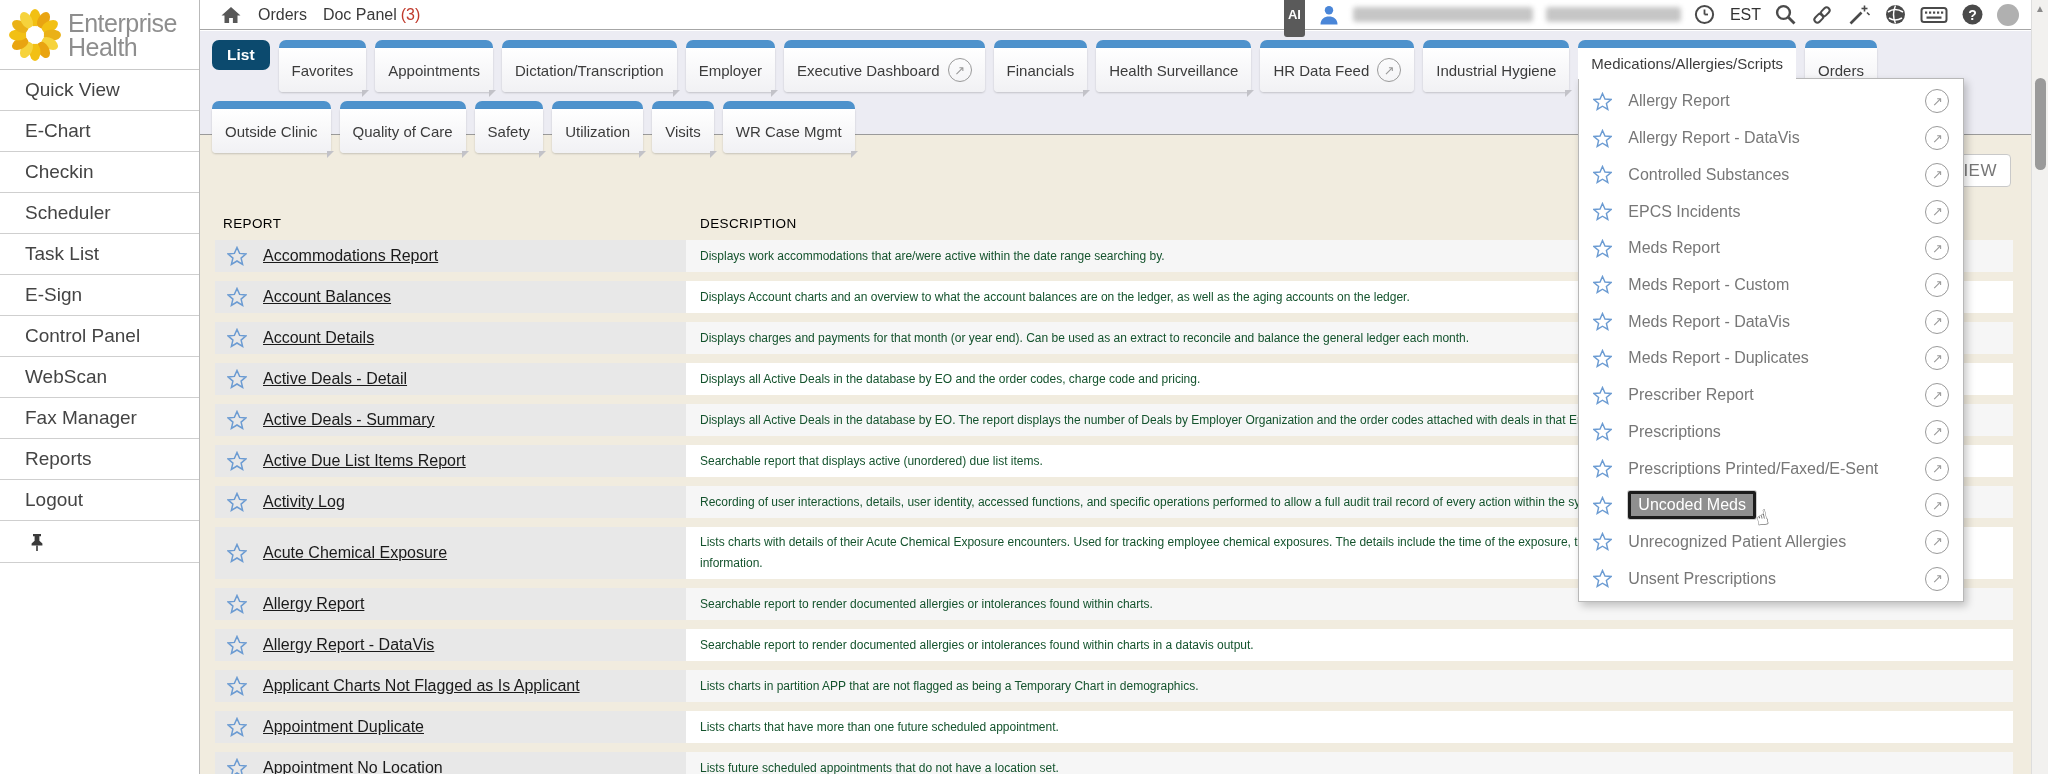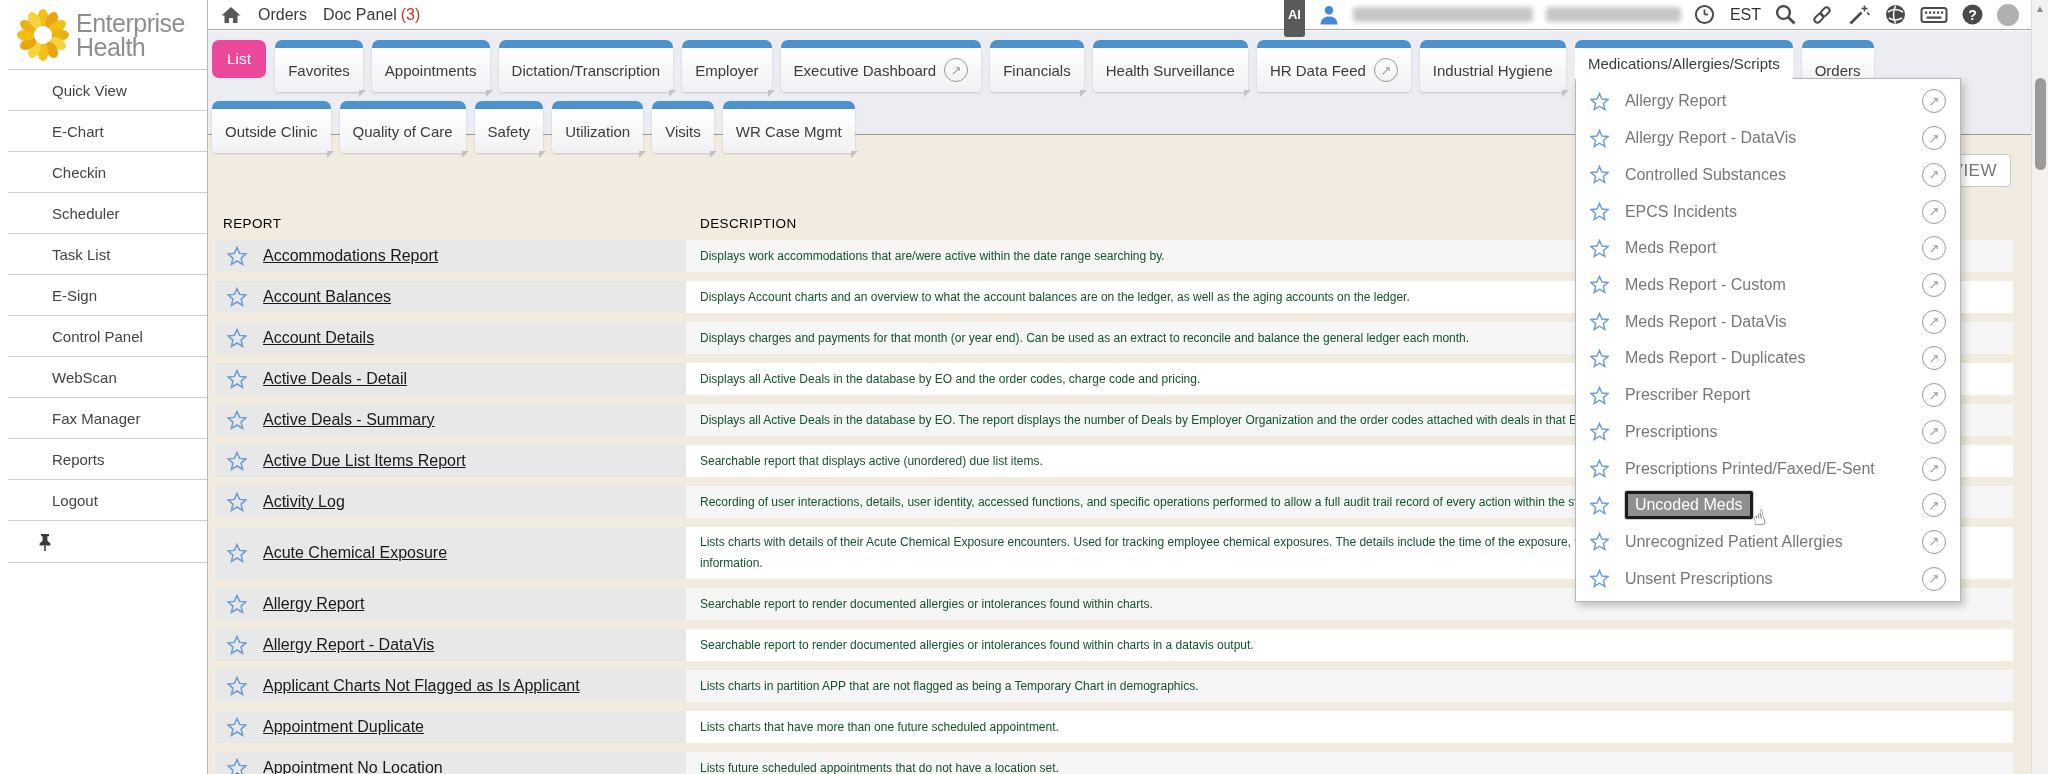--- a/index.html
+++ b/index.html
@@ -1,24 +1,24 @@
 <!DOCTYPE html>
 <html><head>
 <meta charset="utf-8">
 <style>
   *{box-sizing:border-box;margin:0;padding:0}
   html,body{width:2048px;height:774px}
   body{font-family:"Liberation Sans",sans-serif;background:#fff;position:relative;overflow:hidden}
   .page{position:absolute;inset:0}
 
   
-  .sidebar{position:absolute;left:8px;top:0;width:200px;height:774px;background:#fff;border-right:1px solid #b9b9b9;z-index:5}
+  .sidebar{position:absolute;left:0;top:0;width:200px;height:774px;background:#fff;border-right:1px solid #b9b9b9;z-index:5}
   .logo{height:70px;border-bottom:1px solid #c9c9c9;display:flex;align-items:center;padding-left:8px}
   .logo-text{margin-left:6px;color:#8e8e8e;font-size:25px;line-height:24px;letter-spacing:-.5px}
-  .side-item{height:41px;border-bottom:1px solid #cfcfcf;display:flex;align-items:center;padding-left:44px;font-size:15px;color:#444;cursor:pointer}
+  .side-item{height:41px;border-bottom:1px solid #cfcfcf;display:flex;align-items:center;padding-left:25px;font-size:19px;color:#444;cursor:pointer}
   .side-pin{height:42px;border-bottom:1px solid #cfcfcf;display:flex;align-items:center;padding-left:28px;cursor:pointer}
 
   
   .topbar{position:absolute;left:200px;top:0;width:1831px;height:30px;background:#fff;border-bottom:1px solid #a6a6a6;display:flex;align-items:center;justify-content:space-between;padding:0 12px 0 20px;z-index:4}
   .crumbs{display:flex;align-items:center;gap:16px;font-size:16px;color:#3a3a3a}
   .crumb{cursor:pointer}
   .queue-count{color:#c0392b;margin-left:4px}
   .top-icons{display:flex;align-items:center;gap:13px}
   .ai-badge{background:#5a5a5a;color:#fff;font-weight:bold;font-size:13px;border-radius:3px;padding:15px 4px;line-height:15px}
   .blurline{height:15px;border-radius:3px;background:#c6c6c6;filter:blur(2.5px)}
@@ -26,21 +26,21 @@
   .avatar-dot{width:22px;height:22px;border-radius:50%;background:#b0b0b0}
   .ticon{display:inline-flex;align-items:center;justify-content:center;cursor:pointer}
 
   
   .tabstrip{position:absolute;left:200px;top:31px;width:1831px;height:103px;background:#ececf3;z-index:3;padding:9px 0 0 12px}
   .tabrow{display:flex;align-items:flex-start;gap:9px;margin-bottom:9px}
   .tab{position:relative;flex:0 0 auto;cursor:pointer}
   .tab-bar{height:8px;background:#4e92cc;border-radius:7px 7px 0 0}
   .tab-body{height:44px;background:linear-gradient(#fff,#f1f1f4);display:flex;align-items:center;gap:8px;padding:0 13px;font-size:15px;color:#3c3c3c;border-radius:0 0 4px 4px;box-shadow:0 1px 2px rgba(0,0,0,.18);white-space:nowrap}
   .tab--menu .tab-body::after{content:"";position:absolute;right:-3px;bottom:-5px;border-top:7px solid #c2c2c8;border-right:7px solid transparent}
-  .tab--active{background:#ec4899;border-radius:7px;height:38px;display:flex;align-items:center;padding:0 15px;color:#fff;font-weight:normal;font-size:15.5px}
+  .tab--active{background:#0c4a6e;border-radius:7px;height:30px;display:flex;align-items:center;padding:0 15px;color:#fff;font-weight:bold;font-size:15.5px}
   .tab--open{z-index:55}
   .tab--open .tab-body{position:relative;z-index:2;background:#fff;box-shadow:none;border-radius:0;height:31px}
   .ext-circ{width:24px;height:24px;border:1.5px solid #9a9a9a;border-radius:50%;display:inline-flex;align-items:center;justify-content:center;color:#9a9a9a;font-size:13px;font-family:"DejaVu Sans",sans-serif}
 
   
   .dropdown{position:absolute;top:38px;left:0;width:386px;height:524px;background:#fff;border:1px solid #b8b8b8;box-shadow:3px 4px 8px rgba(0,0,0,.22);z-index:1;display:flex;flex-direction:column;padding:4px 0}
   .dd-item{flex:1;display:flex;align-items:center;padding:0 14px;cursor:pointer}
   .dd-label{font-size:16px;color:#777;margin-left:16px;white-space:nowrap}
   .dd-item .ext-circ{margin-left:auto}
   .dd-hl{background:#8f8f8f;color:#fff;border:3px solid #1c1c1c;box-shadow:0 0 0 1px #cfcfcf;padding:2px 7px;border-radius:2px;position:relative}

